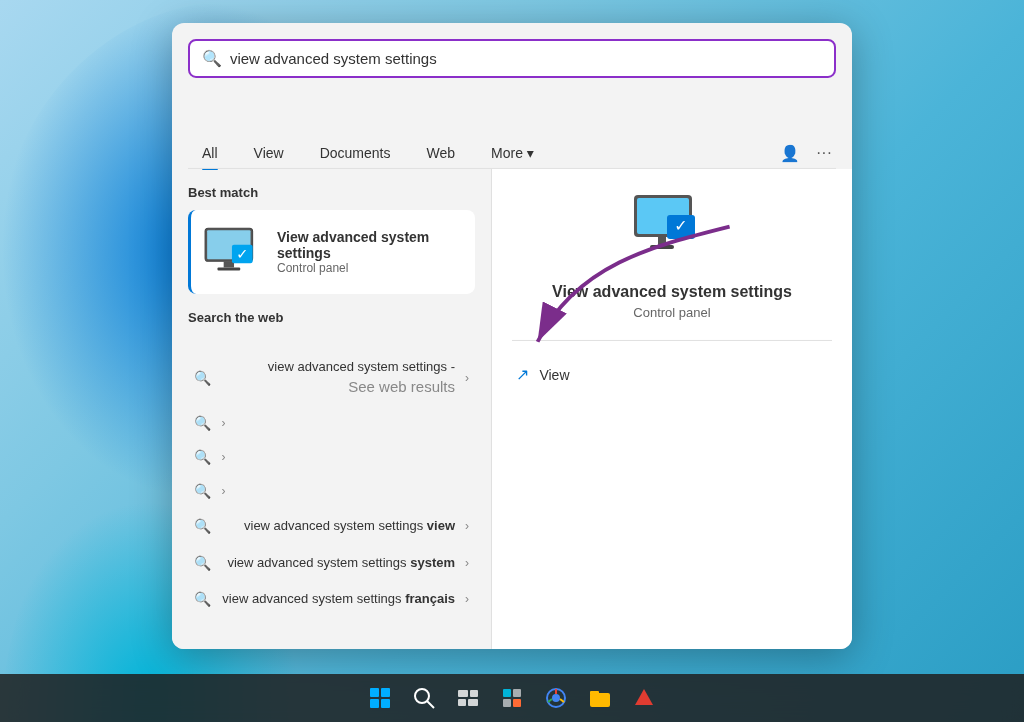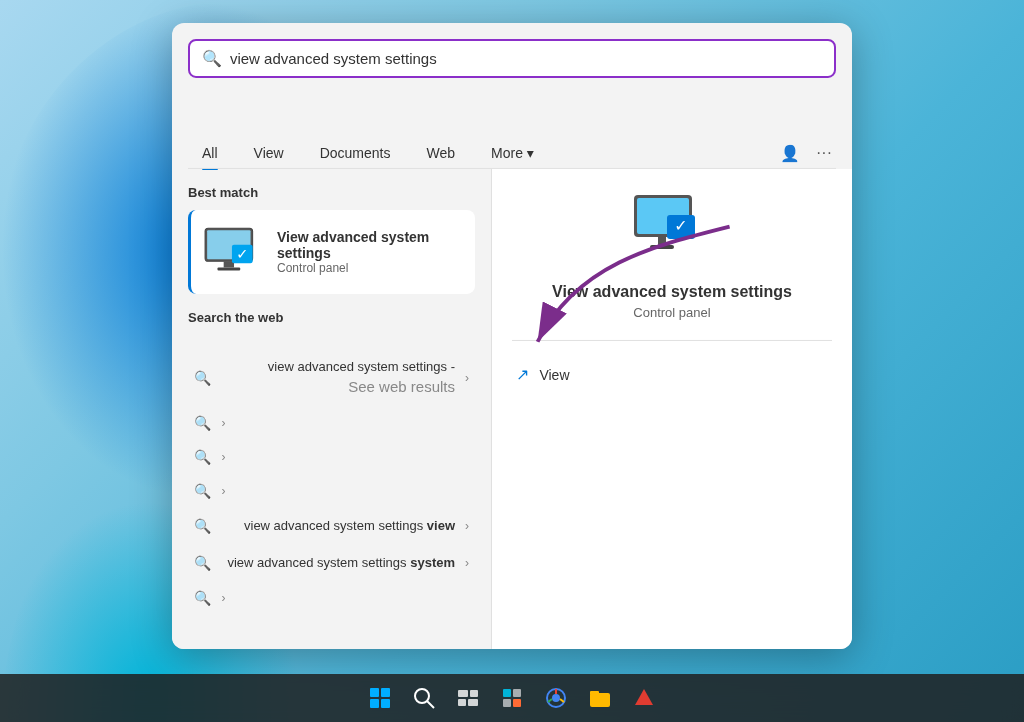--- a/index.html
+++ b/index.html
@@ -379,20 +379,23 @@
       <div class="web-item">
         <span class="web-item-icon">🔍</span>
         <div class="web-item-text">
           view advanced system settings <strong>system</strong>
         </div>
         <span class="web-item-arrow">›</span>
       </div>
 
       <div class="web-item">
         <span class="web-item-icon">🔍</span>
+        <div class="web-item-text">
+          view advanced system settings <strong>français</strong>
+        </div>
         <span class="web-item-arrow">›</span>
       </div>
 
     </div>
 
     <div class="right-panel">
 
       <svg class="arrow-svg" viewBox="0 0 360 500" xmlns="http://www.w3.org/2000/svg">
         <defs>
           <marker id="arrowhead" markerWidth="10" markerHeight="7" refX="10" refY="3.5" orient="auto">

